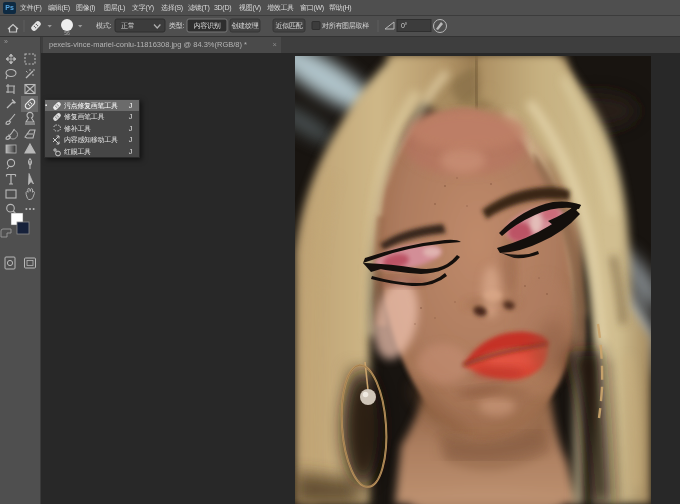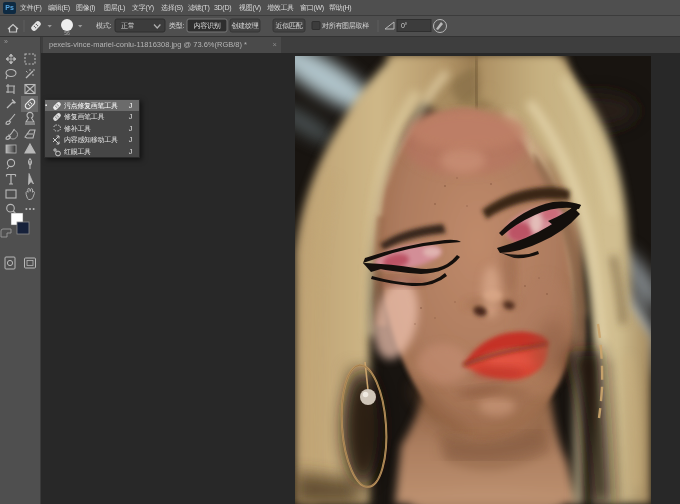--- a/index.html
+++ b/index.html
@@ -100,21 +100,21 @@
     <span class="olabel" style="left:121px;color:#d0d0d0">正常</span>
     <span class="olabel" style="left:169px">类型:</span>
     <span class="obtn" style="left:187px;width:40px">内容识别</span>
     <span class="obtn" style="left:230px;width:30px">创建纹理</span>
     <span class="obtn" style="left:273px;width:32px">近似匹配</span>
     <span class="olabel" style="left:322px">对所有图层取样</span>
     <span class="olabel" style="left:401px;color:#d0d0d0">0°</span>
   </div>
 
   <div id="tabbar">
-    <div id="tab"><span style="margin-left:6px">pexels-vince-mariel-conlu-11816308.jpg @ 73.6%(RGB/8) *</span>
+    <div id="tab"><span style="margin-left:6px">pexels-vince-mariel-conlu-11816308.jpg @ 84.3%(RGB/8) *</span>
       <span style="position:absolute;right:4px;color:#8a8a8a">×</span></div>
   </div>
 
   <div id="paste"></div>
 
   <div id="toolbar">
     <svg width="41" height="467" style="position:absolute;left:0;top:0">
       <text x="4" y="7" font-size="7" fill="#9a9a9a">»</text>
       <g stroke="#b9b9b9" fill="none" stroke-width="1.1">
 

